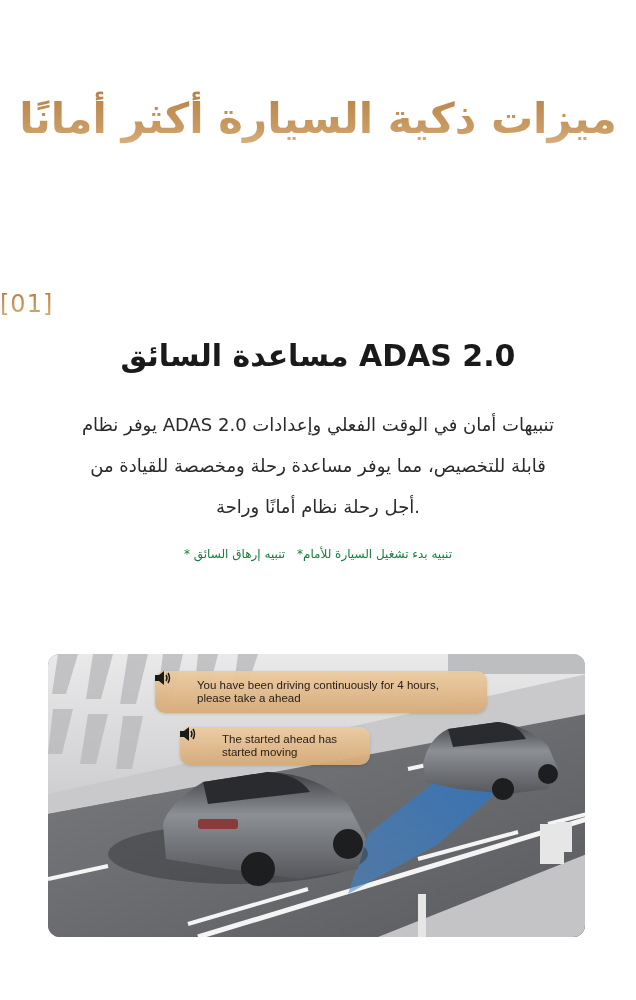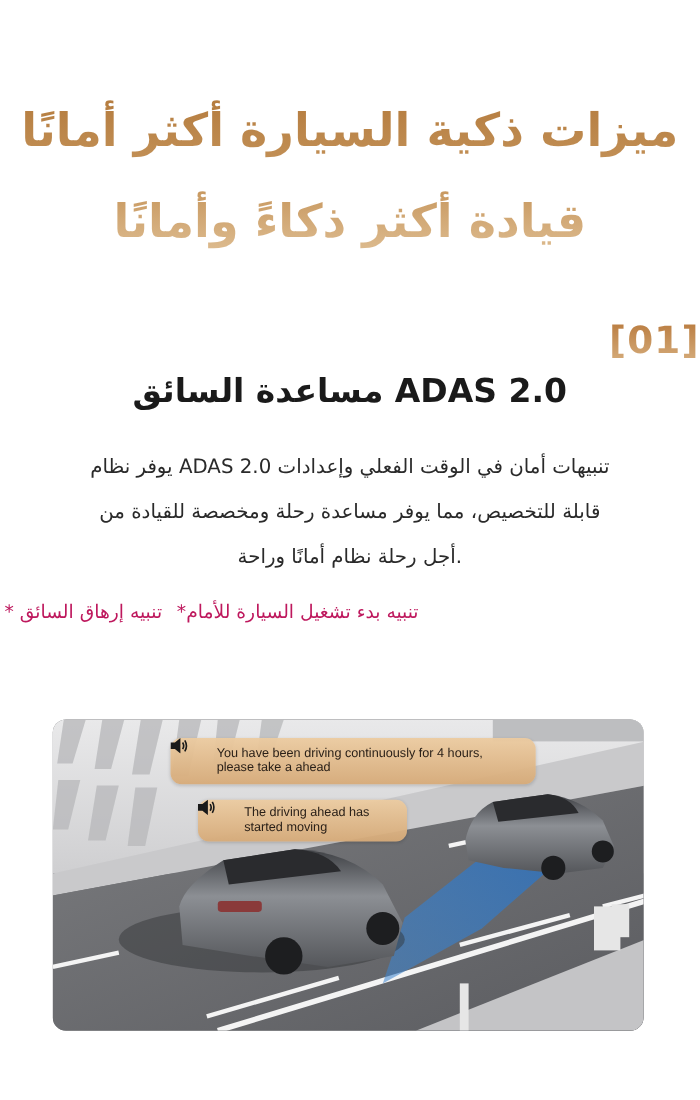--- a/index.html
+++ b/index.html
@@ -8,37 +8,37 @@
     font-family: "DejaVu Sans", sans-serif; position: relative;
   }
   .hero-title {
     position: absolute; left: 0; right: 0; top: 78px; text-align: center;
     direction: rtl; font-weight: bold; font-size: 42px; line-height: 82px;
     background: linear-gradient(180deg, #b2783a 0%, #c99a62 60%, #e2c49b 100%);
     -webkit-background-clip: text; background-clip: text; color: transparent;
   }
   .hero-title div { height: 82px; }
   .section-num {
-    position: absolute; left: 0; right: 0; top: 290px; text-align: right;
-    font-family: "DejaVu Sans", sans-serif; font-weight: bold; font-size: 34px; letter-spacing: 1px;
+    position: absolute; left: 0; right: 0; top: 290px; text-align: left;
+    font-family: "DejaVu Sans", sans-serif; font-weight: normal; font-size: 24px; letter-spacing: 1px;
     background: linear-gradient(180deg, #b8793c 0%, #d6ad7c 100%);
     -webkit-background-clip: text; background-clip: text; color: transparent;
   }
   .section-title {
     position: absolute; left: 0; right: 0; top: 338px; text-align: center;
     direction: rtl; font-weight: bold; font-size: 30px; color: #1a1a1a;
   }
   .section-desc {
     position: absolute; left: 70px; right: 70px; top: 404px; text-align: center;
     direction: rtl; font-size: 18px; line-height: 41px; color: #2a2a2a;
   }
   .section-desc div { white-space: nowrap; }
   .footnote {
-    position: absolute; left: 0; right: 0; top: 547px; text-align: left;
-    direction: rtl; font-size: 17px; color: #be185d;
+    position: absolute; left: 0; right: 0; top: 547px; text-align: center;
+    direction: rtl; font-size: 12px; color: #15803d;
   }
   .footnote span { margin: 0 4px; }
   .scene {
     position: absolute; left: 48px; top: 654px; width: 537px; height: 283px;
     border-radius: 12px; overflow: hidden; background: #6e6f72;
   }
   .scene svg { position: absolute; left: 0; top: 0; }
   .bubble {
     position: absolute; display: flex; align-items: center;
     background: linear-gradient(180deg, rgba(236,203,160,0.95), rgba(214,170,120,0.95));
@@ -47,21 +47,20 @@
   }
   .bubble .spk { width: 26px; display: flex; justify-content: center; margin-left: 10px; margin-right: 6px; }
   .bubble-1 { left: 107px; top: 17px; width: 332px; height: 42px; }
   .bubble-2 { left: 132px; top: 73px; width: 190px; height: 38px; }
 </style>
 </head>
 <body>
 
 <div class="hero-title">
   <div>ميزات ذكية السيارة أكثر أمانًا</div>
-  <div>قيادة أكثر ذكاءً وأمانًا</div>
 </div>
 
 <div class="section-num">[01]</div>
 <div class="section-title">ADAS 2.0 مساعدة السائق</div>
 
 <div class="section-desc">
   <div>تنبيهات أمان في الوقت الفعلي وإعدادات ADAS 2.0 يوفر نظام</div>
   <div>قابلة للتخصيص، مما يوفر مساعدة رحلة ومخصصة للقيادة من</div>
   <div>.أجل رحلة نظام أمانًا وراحة</div>
 </div>
@@ -163,17 +162,17 @@
 
   <div class="bubble bubble-2">
     <span class="spk">
       <svg width="18" height="14" viewBox="0 0 18 14">
           <polygon points="0,4 4,4 9,0 9,14 4,10 0,10" fill="#1a1a1a"></polygon>
           <path d="M11,4 Q13,7 11,10" stroke="#1a1a1a" stroke-width="1.5" fill="none"></path>
           <path d="M13,2 Q16,7 13,12" stroke="#1a1a1a" stroke-width="1.5" fill="none"></path>
         </svg>
     </span>
     <span>
-      <span>The driving ahead has</span><br>
+      <span>The started ahead has</span><br>
       <span>started moving</span>
     </span>
   </div>
 </div>
 
 </body></html>

